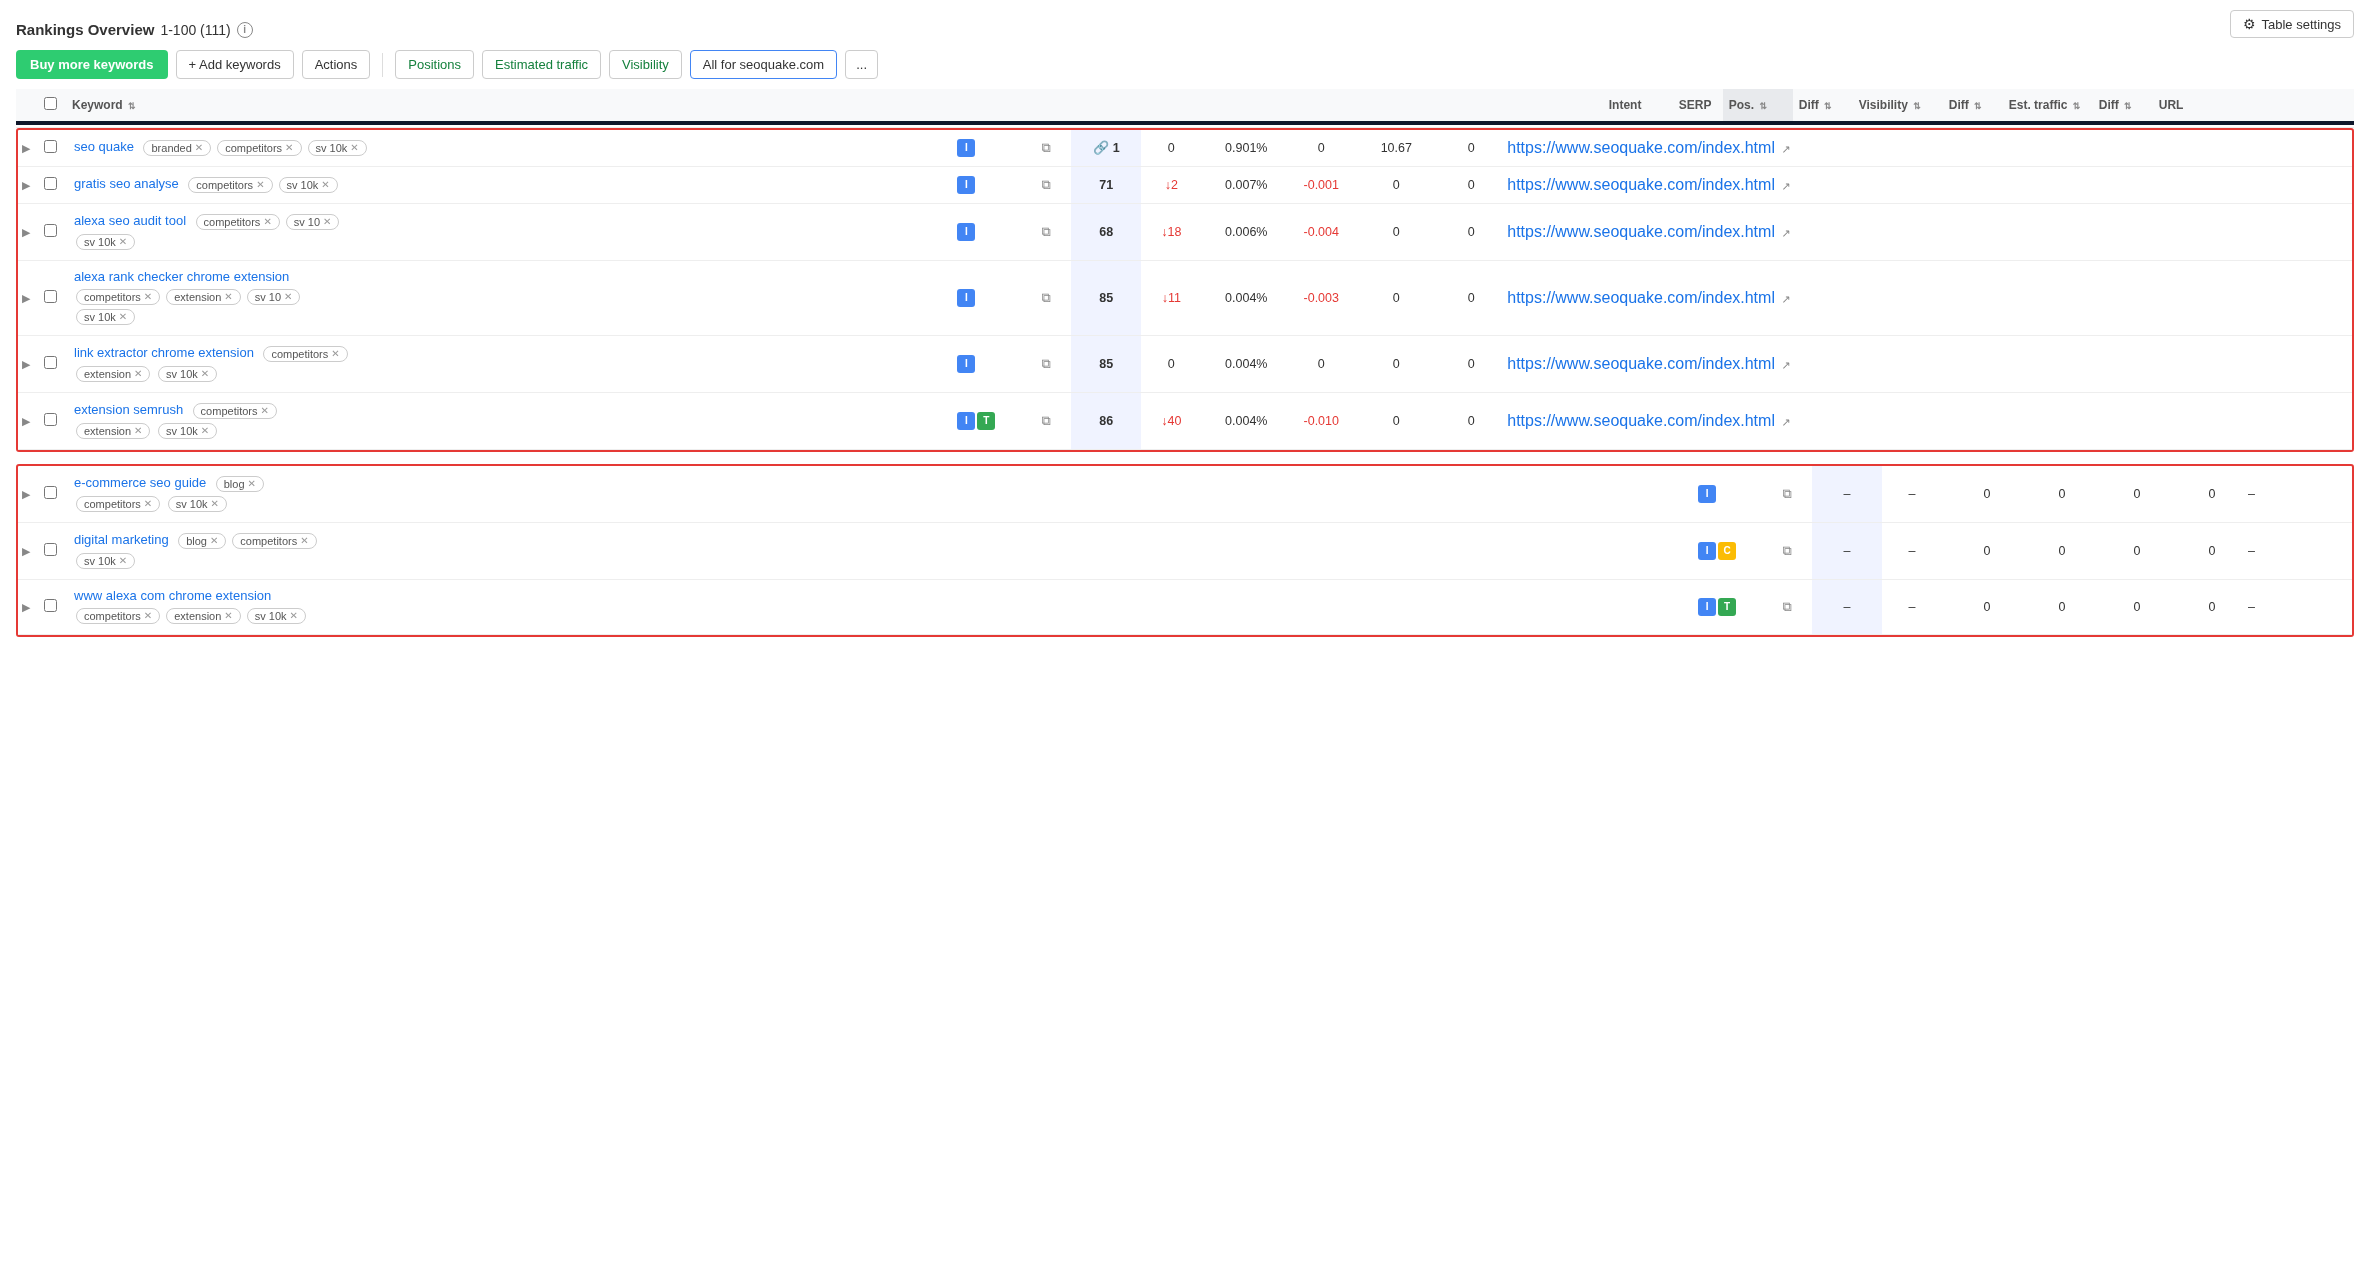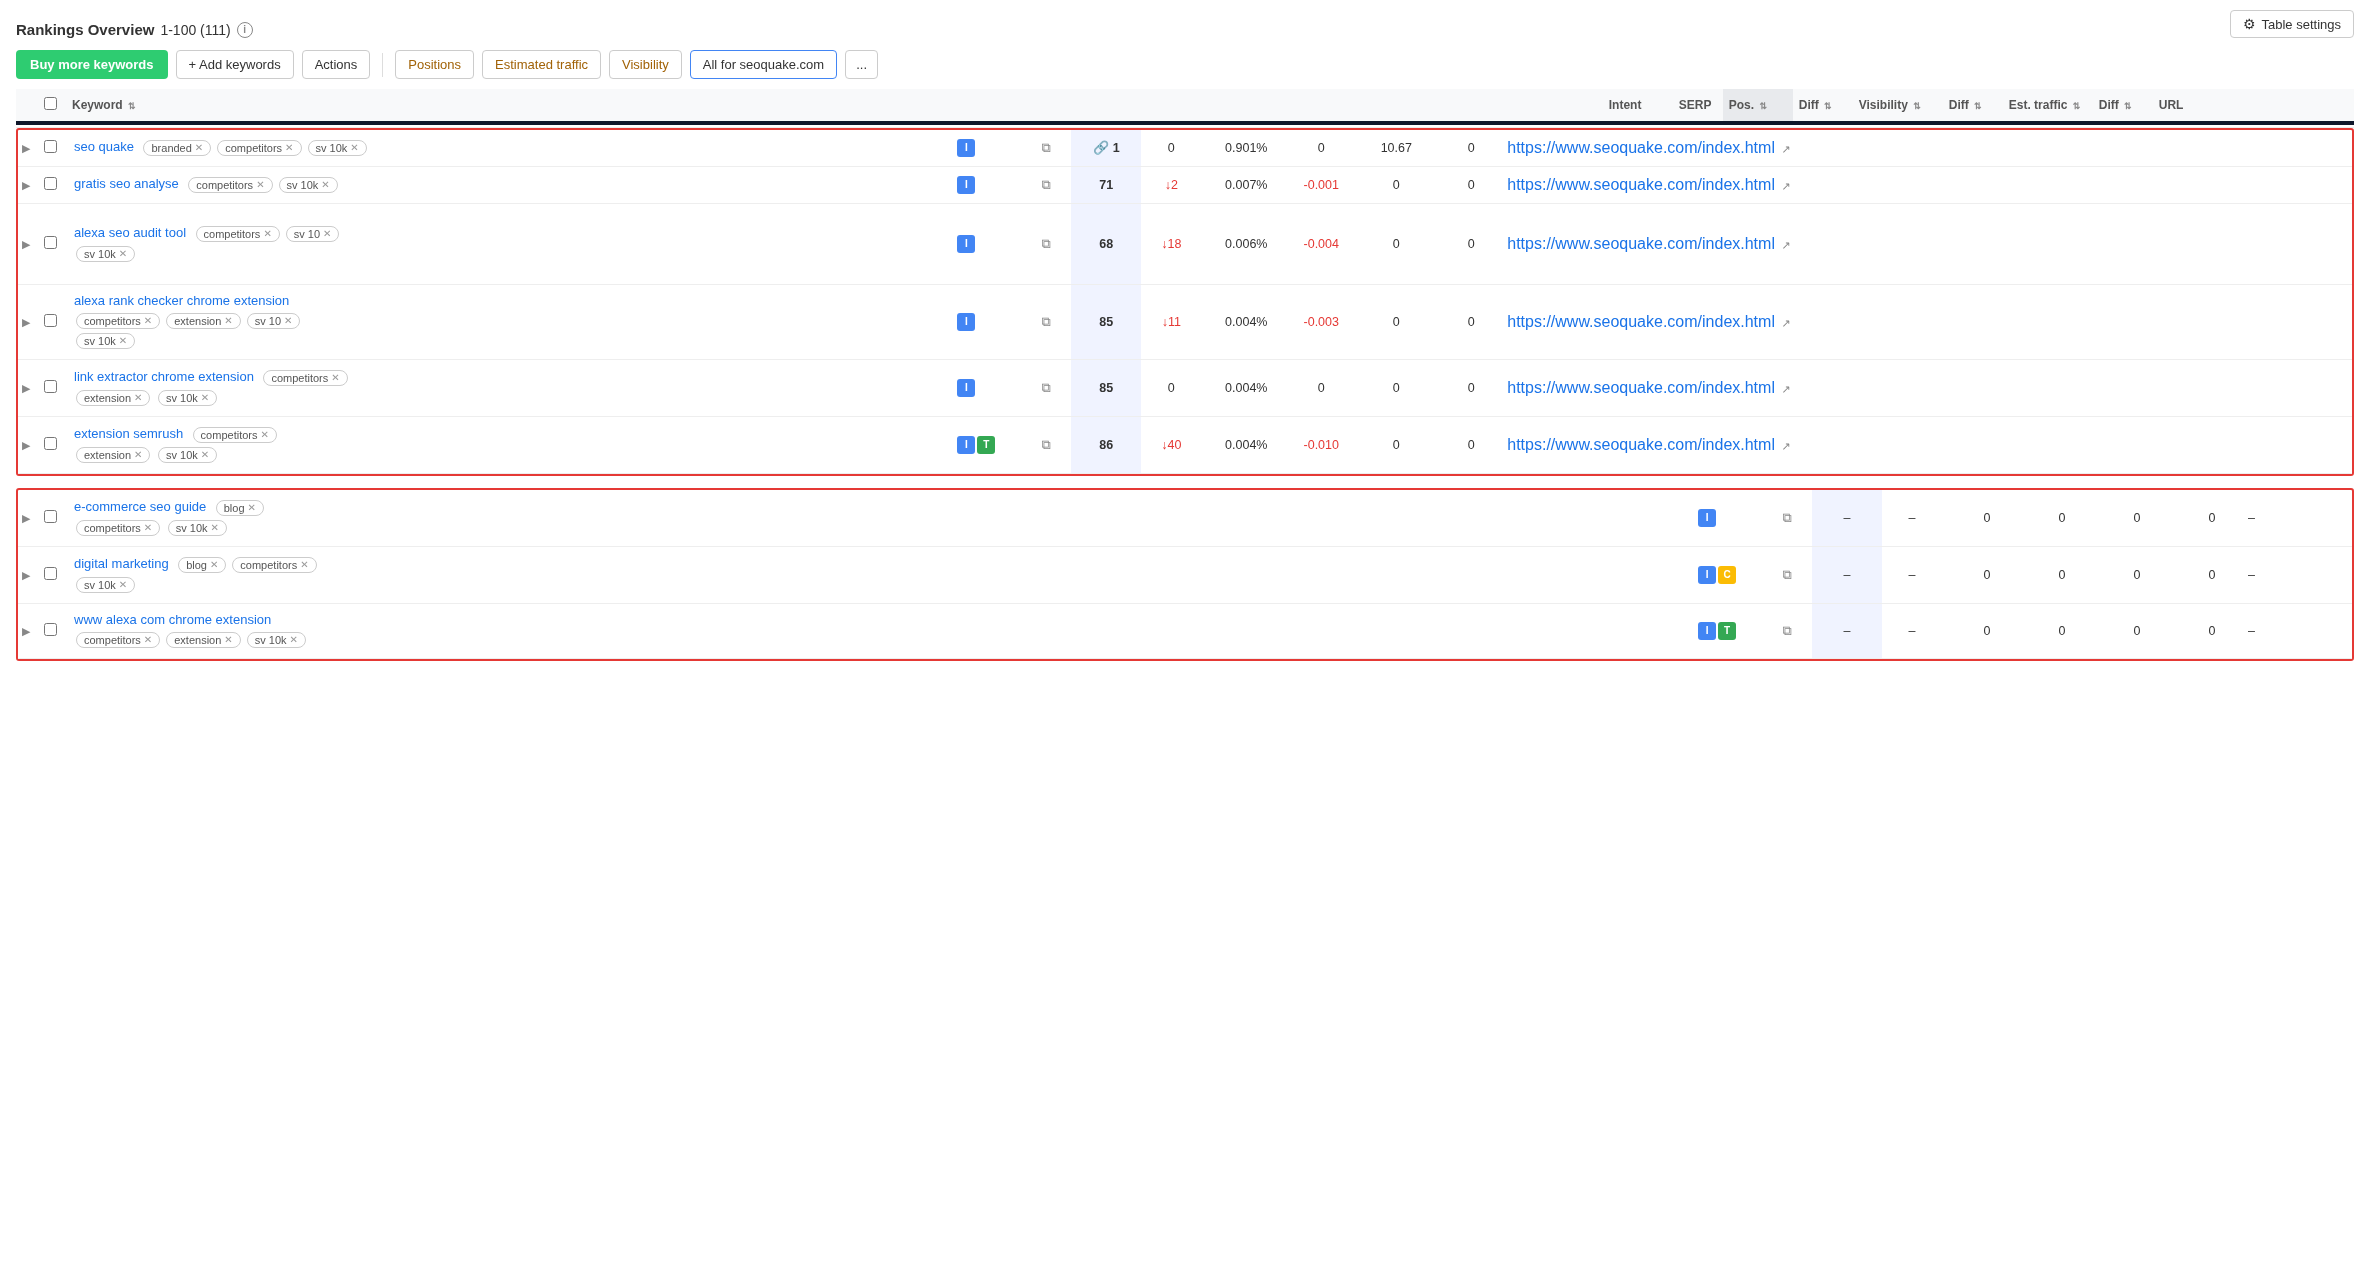--- a/index.html
+++ b/index.html
@@ -8,21 +8,21 @@
     .top-bar { display: flex; align-items: flex-end; justify-content: space-between; padding: 10px 16px 6px; }
     .top-bar-title { font-size: 15px; font-weight: 700; display: flex; align-items: center; gap: 6px; }
     .info-icon { display: inline-flex; align-items: center; justify-content: center; width: 16px; height: 16px; border-radius: 50%; border: 1.5px solid #888; font-size: 10px; color: #888; cursor: pointer; }
     .table-settings-btn { display: flex; align-items: center; gap: 6px; border: 1px solid #ccc; border-radius: 4px; padding: 5px 12px; background: #fff; cursor: pointer; font-size: 13px; color: #333; }
     .gear-icon { font-size: 14px; }
 
     .toolbar { display: flex; align-items: center; gap: 8px; padding: 6px 16px 10px; }
     .btn-primary { background: #2ecc71; color: #fff; border: none; border-radius: 4px; padding: 7px 14px; font-size: 13px; font-weight: 600; cursor: pointer; }
     .btn-secondary { background: #fff; color: #333; border: 1.5px solid #ccc; border-radius: 4px; padding: 6px 12px; font-size: 13px; cursor: pointer; display: flex; align-items: center; gap: 5px; }
     .btn-actions { background: #fff; color: #333; border: 1.5px solid #ccc; border-radius: 4px; padding: 6px 12px; font-size: 13px; cursor: pointer; }
-    .filter-btn { background: #fff; color: #a16207; border: 1.5px solid #ccc; border-radius: 4px; padding: 6px 12px; font-size: 13px; cursor: pointer; }
+    .filter-btn { background: #fff; color: #15803d; border: 1.5px solid #ccc; border-radius: 4px; padding: 6px 12px; font-size: 13px; cursor: pointer; }
     .filter-highlight { background: #fff; color: #333; border: 1.5px solid #4285f4; border-radius: 4px; padding: 6px 12px; font-size: 13px; cursor: pointer; }
     .dots-btn { background: #fff; color: #333; border: 1.5px solid #ccc; border-radius: 4px; padding: 6px 10px; font-size: 13px; cursor: pointer; }
     table { width: 100%; border-collapse: collapse; }
     thead tr { border-bottom: 4px solid #0f172a; }
     thead th { padding: 8px 6px; text-align: left; font-size: 12px; font-weight: 600; color: #555; white-space: nowrap; background: #f8f9fa; }
     tbody tr { border-bottom: 1px solid #eee; }
     tbody td { padding: 6px 6px; vertical-align: middle; font-size: 12.5px; }
     .expand-btn { cursor: pointer; color: #888; font-size: 11px; }
     input[type="checkbox"] { cursor: pointer; }
 
@@ -203,21 +203,21 @@
           </td>
           <td style="padding:8px 6px;">
             <a class="url-text">https://www.seoquake.com/index.html</a>
             <span class="ext-link">↗</span>
           </td>
         </tr>
 
         <tr style="border-bottom:1px solid #eee;">
           <td style="width:22px; padding:8px 4px;"><span class="expand-btn">▶</span></td>
           <td style="width:28px; padding:8px 4px;"><input type="checkbox" style=""></td>
-          <td style="min-width:280px; padding:20px 6px;">
+          <td style="min-width:280px; padding:8px 6px;">
             <a class="keyword-link">alexa seo audit tool</a>
             <span style="display:inline-flex; flex-wrap:wrap; gap:2px; margin-left:4px; vertical-align:middle;">
               <span class="tag">competitors <span class="tag-x">✕</span></span>
               <span class="tag">sv 10 <span class="tag-x">✕</span></span>
             </span>
             <br>
             <span class="tag">sv 10k <span class="tag-x">✕</span></span>
           </td>
           <td style="width:70px; padding:8px 6px;">
             <div class="badge-group">

